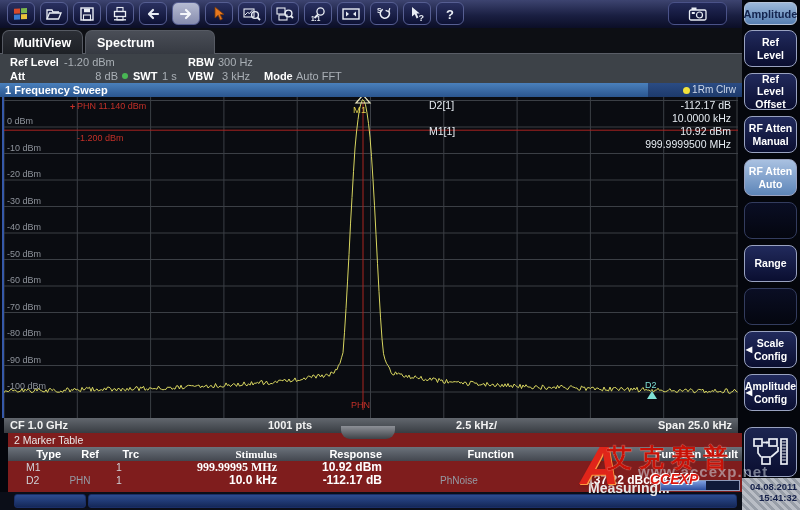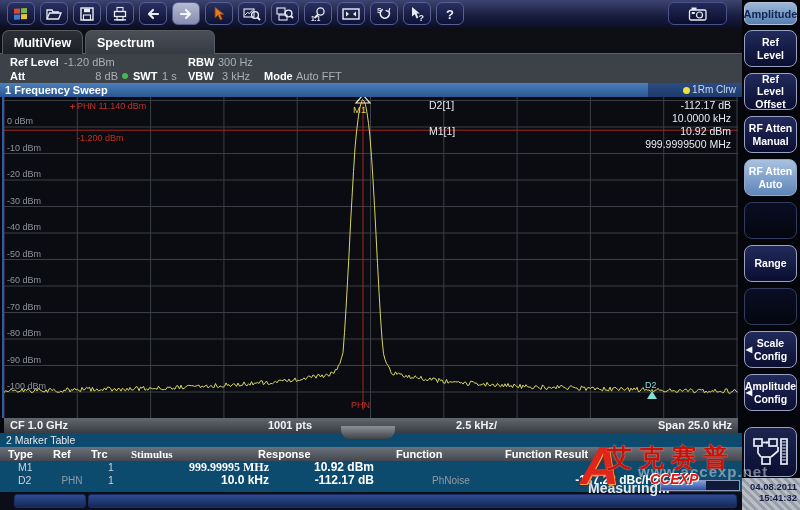--- a/index.html
+++ b/index.html
@@ -50,25 +50,25 @@
   .ro-name{position:absolute;left:425px;font-size:10.5px;color:#e6ecf2;}
   .ro-val{position:absolute;right:7px;font-size:10.5px;color:#e6ecf2;text-align:right;}
   
   #pfooter{position:absolute;left:4px;top:418px;width:734px;height:15px;
            background:linear-gradient(180deg,#62676e,#383c42);color:#f2f2f2;
            font-size:11px;font-weight:bold;line-height:15px;}
   #pfooter span{position:absolute;white-space:nowrap;}
   #splitter{position:absolute;left:341px;top:426px;width:54px;height:13px;
             background:linear-gradient(180deg,#8d9097,#3f4348);border-radius:0 0 9px 9px;z-index:5;}
   
-  #mtable{position:absolute;left:0;top:433px;width:742px;height:59px;background:#0c4a6e;}
+  #mtable{position:absolute;left:8px;top:433px;width:742px;height:59px;background:#7f1d1d;}
   #mt-title{position:absolute;left:6px;top:0;height:14px;line-height:14px;font-size:10.5px;color:#e8e8e8;}
   #mt-head{position:absolute;left:0;top:14px;width:742px;height:14px;
            background:linear-gradient(180deg,#6b727b,#43474f);}
-  .th{position:absolute;top:0;font-size:11px;font-weight:bold;color:#fff;text-align:left;line-height:14px;white-space:nowrap;}
+  .th{position:absolute;top:0;font-size:11px;font-weight:bold;color:#fff;text-align:right;line-height:14px;white-space:nowrap;}
   .tc{position:absolute;font-size:10.5px;color:#cfd3d8;line-height:13px;white-space:nowrap;box-sizing:border-box;}
   .tc.big{font-size:12px;font-weight:bold;color:#fff;}
   .tc.dim{font-size:10px;color:#959ba5;}
   
   #bstrip{position:absolute;left:0;top:492px;width:742px;height:18px;background:#0b0e18;}
   .bseg{position:absolute;top:2px;height:14px;border-radius:3px;
         background:linear-gradient(180deg,#2c4c90,#152858);border:1px solid #1a2e66;box-sizing:border-box;}
   #measuring{position:absolute;left:588px;top:480px;font-size:14px;font-weight:bold;color:#e8e8e8;white-space:nowrap;z-index:6;}
   #progress{position:absolute;left:660px;top:480px;width:80px;height:11px;border:1px solid #8f9ab8;
             background:#101a38;box-sizing:border-box;z-index:6;}

